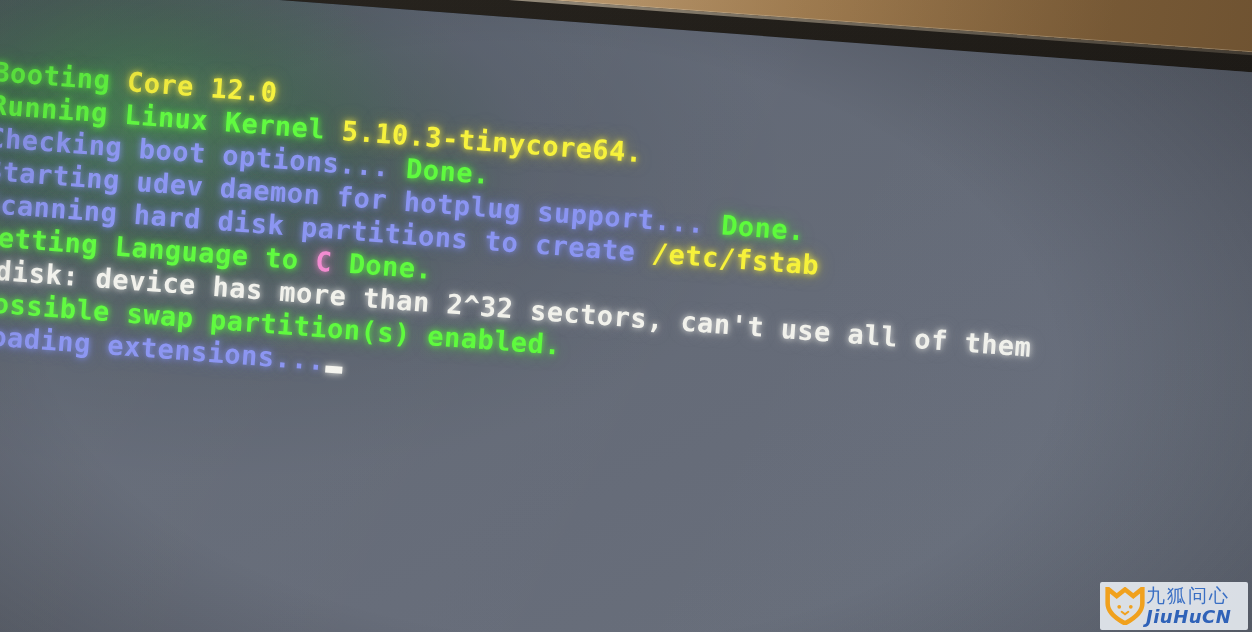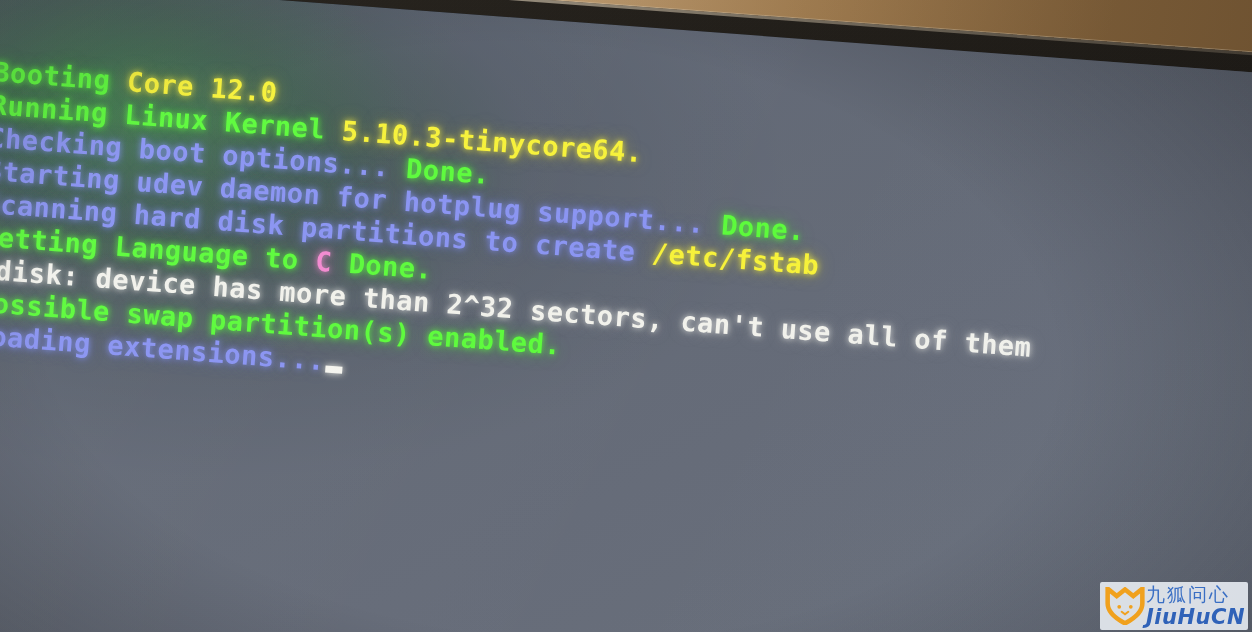--- a/index.html
+++ b/index.html
@@ -152,21 +152,21 @@
   .wm-logo { width: 42px; height: 38px; flex: 0 0 auto; }
   .wm-text { display: flex; flex-direction: column; line-height: 1; }
   .wm-cn {
     font-family: "DejaVu Sans", "Liberation Sans", sans-serif;
     font-size: 19px;
     color: #3a6fc4;
     letter-spacing: 2px;
   }
   .wm-en {
     font-family: "DejaVu Sans", "Liberation Sans", sans-serif;
-    font-size: 21px;
+    font-size: 18px;
     font-weight: bold;
     font-style: italic;
     color: #2f62b8;
     letter-spacing: 0.5px;
     margin-top: 3px;
   }
 </style>
 </head>
 <body>
 

